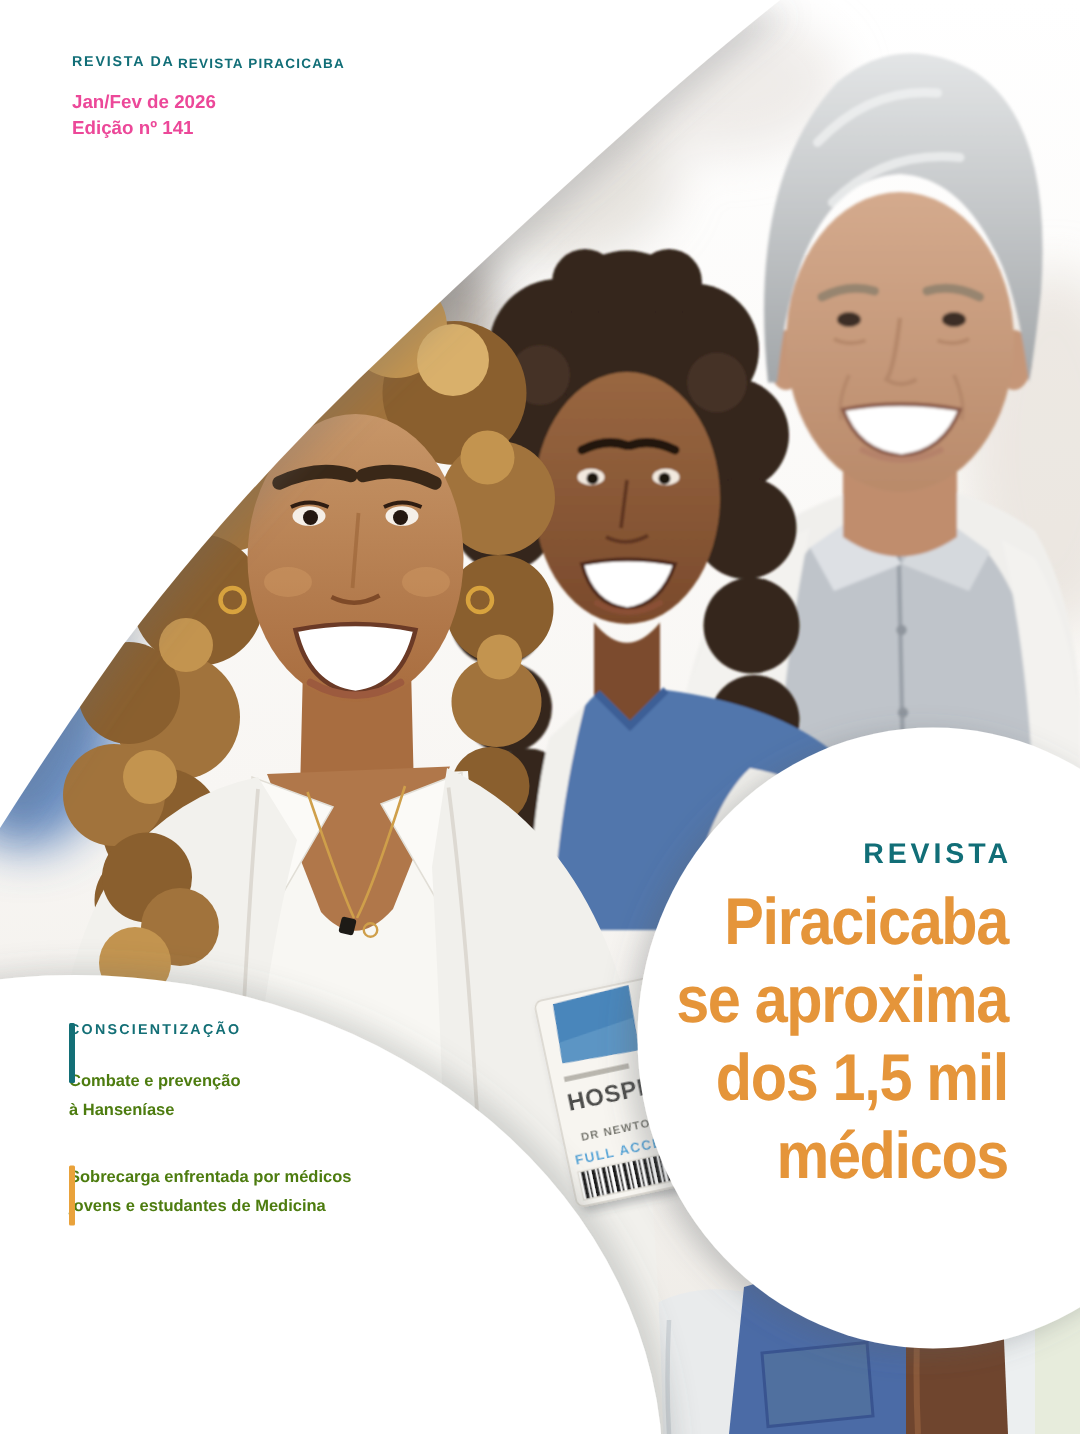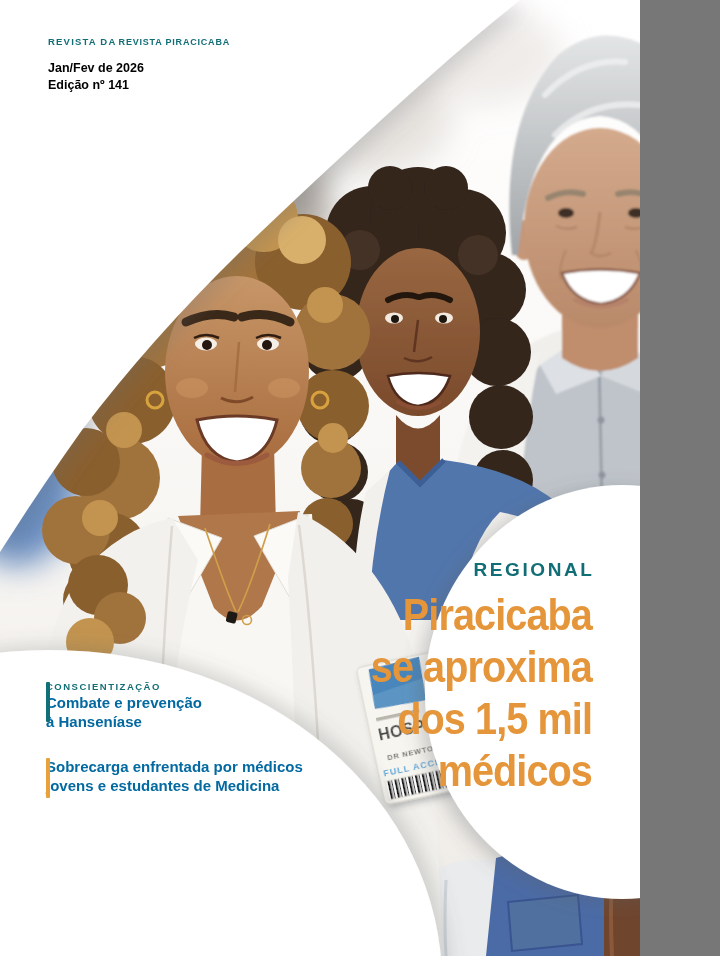--- a/index.html
+++ b/index.html
@@ -1,38 +1,38 @@
 <!DOCTYPE html>
 <html><head>
 <meta charset="utf-8">
 <style>
   html,body{margin:0;padding:0;background:#777;}
   .cover{
-    position:relative;width:640px;height:956px;overflow:hidden;background:#fff;
+    position:relative;width:720px;height:956px;overflow:hidden;background:#fff;
     font-family:"Liberation Sans",sans-serif;
     -webkit-font-smoothing:antialiased;
   }
   .cover svg.photo{position:absolute;left:0;top:0;z-index:1;}
   
   .masthead{position:absolute;left:48px;top:36px;z-index:5;width:190px;}
   .mast-kicker{font-size:9.5px;font-weight:700;letter-spacing:1.2px;line-height:12px;}
   .logo-word{font-size:86px;font-weight:700;letter-spacing:-4px;line-height:0.95em;margin-top:-6px;margin-left:-3px;}
   .mast-region{font-size:9px;font-weight:700;letter-spacing:.8px;text-align:right;width:182px;margin-top:-11px;line-height:11px;}
   .mast-date{margin-top:12px;font-size:12.5px;font-weight:700;line-height:17px;}
   
   .feature{position:absolute;right:48px;top:559px;z-index:5;text-align:right;width:330px;}
   .feature-kicker{font-size:19px;font-weight:700;letter-spacing:2.6px;margin-right:-2.6px;line-height:22px;}
   .headline{margin-top:8px;font-size:44px;font-weight:700;line-height:52px;letter-spacing:-1px;
             transform:scaleX(.9);transform-origin:right top;}
   
   .topics{position:absolute;left:46px;top:681px;z-index:5;width:340px;}
   .topic{position:relative;margin-bottom:26px;}
   .topic-bar{position:absolute;left:0;top:1px;width:3.5px;height:40px;border-radius:1px;}
   .topic-label{font-size:9.5px;font-weight:700;letter-spacing:1.5px;line-height:12px;}
-  .topic-title{font-size:15px;font-weight:700;line-height:19px;margin-top:0;color:#0369a1;white-space:pre-line;}
+  .topic-title{font-size:11px;font-weight:700;line-height:19px;margin-top:19px;color:#4d7c0f;white-space:pre-line;}
 </style>
 </head>
 <body>
 
 <div class="cover">
 
   <svg class="photo" width="720" height="956" viewBox="0 0 720 956" aria-hidden="true">
     <defs>
       <linearGradient id="bgGrad" x1="0" y1="0" x2="0" y2="1">
         <stop offset="0" stop-color="#ffffff"></stop>
@@ -245,28 +245,28 @@
     </g>
 
     <path d="M0,0 L520,0 Q470,40 430,76 Q340,156 240,252 Q150,340 82,430 Q38,492 0,552 Z" fill="#ffffff" filter="url(#shBlob)"></path>
     <ellipse cx="50" cy="982" rx="392" ry="332" fill="#ffffff" filter="url(#shEll)"></ellipse>
     <ellipse cx="622" cy="692" rx="197" ry="207" fill="#ffffff" filter="url(#shCirc)"></ellipse>
   </svg>
 
   <header class="masthead">
     <div class="mast-kicker" style="color: rgb(17, 110, 119);">REVISTA DA</div>
     <div class="mast-region" style="color: rgb(17, 110, 119);">REVISTA PIRACICABA</div>
-    <div class="mast-date" style="color: #000000;">
+    <div class="mast-date" style="color: #ec4899;">
       <div>Jan/Fev de 2026</div>
       <div>Edição nº 141</div>
     </div>
   </header>
 
   <section class="feature">
-    <div class="feature-kicker" style="color: rgb(17, 110, 119);">REGIONAL</div>
+    <div class="feature-kicker" style="color: rgb(17, 110, 119);">REVISTA</div>
     <div class="headline" style="color: rgb(229, 149, 58);">
       <div>Piracicaba</div>
       <div>se aproxima</div>
       <div>dos 1,5 mil</div>
       <div>médicos</div>
     </div>
   </section>
 
   <nav class="topics">
     <div class="topic">

